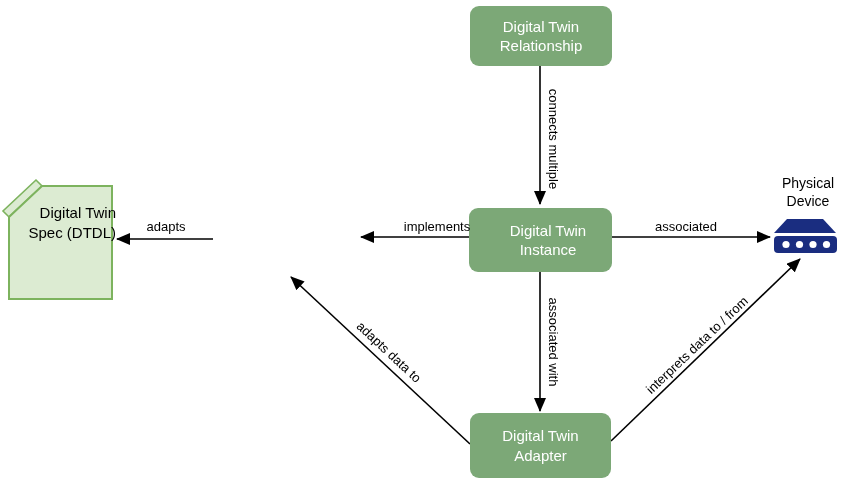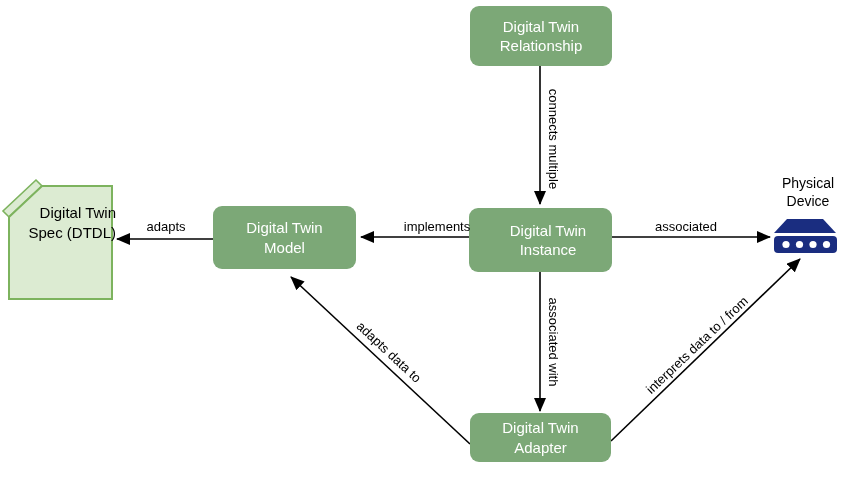--- a/index.html
+++ b/index.html
@@ -25,21 +25,21 @@
     justify-content: flex-start;
     text-align: center;
     font-size: 15px;
     line-height: 1.3;
     padding: 4px 14px;
     box-sizing: border-box;
   }
   .node-relationship { left: 470px; top: 6px;   width: 142px; height: 60px; }
   .node-instance     { left: 469px; top: 208px; width: 143px; height: 64px; padding-left: 29px; }
   .node-model        { left: 213px; top: 206px; width: 143px; height: 63px; }
-  .node-adapter      { left: 470px; top: 413px; width: 141px; height: 49px; }
+  .node-adapter      { left: 470px; top: 413px; width: 141px; height: 65px; }
   .spec-label {
     position: absolute;
     left: 20px; top: 203px;
     width: 96px;
     color: #000000;
     font-size: 15px;
     line-height: 1.35;
     text-align: right;
   }
   .device-label {
@@ -98,23 +98,20 @@
     <line x1="470" y1="444" x2="291" y2="277" stroke="#000000" stroke-width="1.6" marker-end="url(#arrow)"></line>
     <line x1="611" y1="441" x2="800" y2="259" stroke="#000000" stroke-width="1.6" marker-end="url(#arrow)"></line>
   </svg>
 
   <div class="node node-relationship">
     <span>Digital Twin Relationship</span>
   </div>
   <div class="node node-instance">
     <span>Digital Twin Instance</span>
   </div>
-  <div class="node node-model">
-    <span>Digital Twin Model</span>
-  </div>
   <div class="node node-adapter">
     <span>Digital Twin Adapter</span>
   </div>
 
   <div class="spec-label">Digital Twin Spec (DTDL)</div>
   <div class="device-label">Physical Device</div>
 
   <div class="edge-label el-connects">connects multiple</div>
   <div class="edge-label el-implements">implements</div>
   <div class="edge-label el-embeds">adapts</div>

